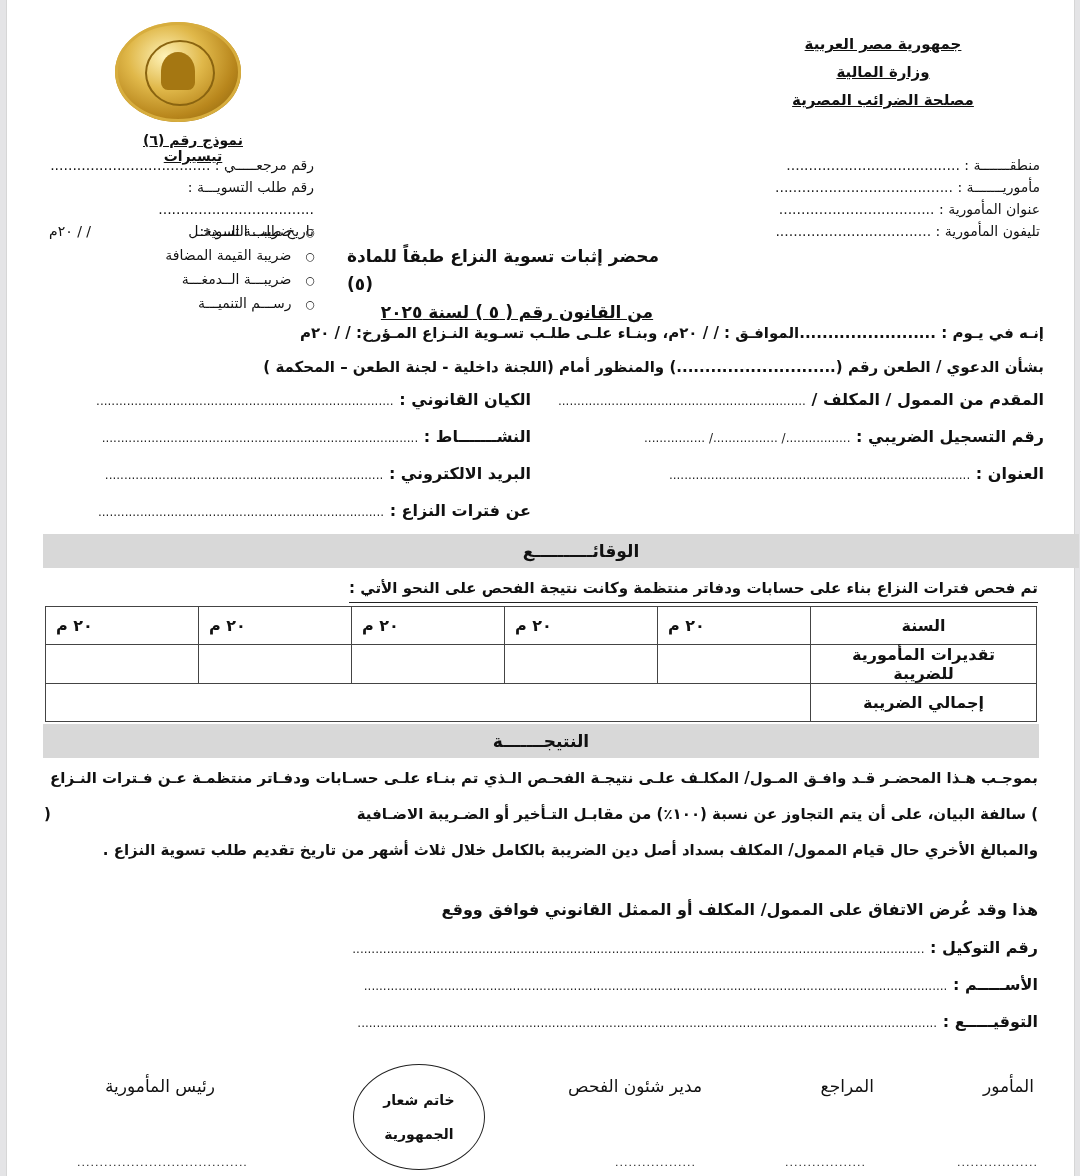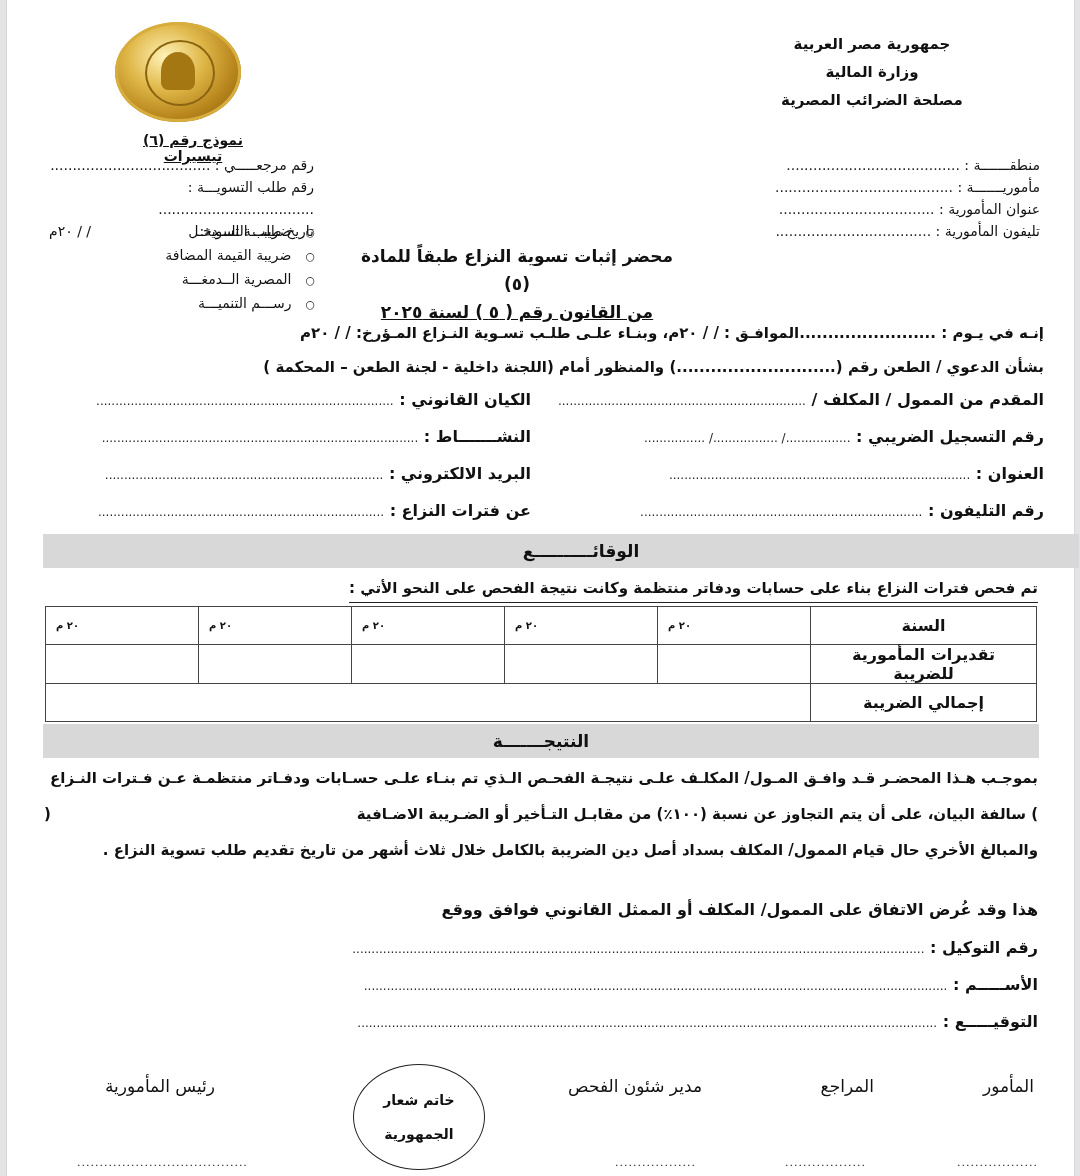--- a/index.html
+++ b/index.html
@@ -8,21 +8,21 @@
   .abs{position:absolute;}
   .rtl{direction:rtl;text-align:right;}
   .bold{font-weight:bold;}
   .hdr{font-weight:bold;font-size:15px;line-height:28px;text-align:center;}
   .small{font-size:14px;line-height:22px;}
   .dots{color:#222;letter-spacing:1px;}
   .field{font-size:16px;font-weight:bold;white-space:nowrap;}
   .field .dots{font-weight:normal;font-size:12px;}
   .band{position:absolute;left:36px;width:996px;height:34px;background:#d8d8d8;text-align:center;font-weight:bold;font-size:17px;line-height:34px;}
   table.tax{position:absolute;left:38px;top:606px;width:992px;border-collapse:collapse;direction:rtl;}
-  table.tax td{border:1px solid #444;height:37px;font-weight:bold;font-size:10px;padding:0 10px;}
+  table.tax td{border:1px solid #444;height:37px;font-weight:bold;font-size:16px;padding:0 10px;}
   table.tax td.lbl{width:205px;text-align:center;font-size:16px;}
   table.tax td.yr{text-align:left;}
   .para{font-size:15px;font-weight:bold;line-height:36px;}
   .sig{font-weight:normal;font-size:17px;}
   .logo{position:absolute;left:108px;top:22px;width:126px;height:100px;border-radius:50%;
         background:radial-gradient(ellipse at 40% 35%,#fff3b8 0%,#e0b84a 35%,#b8861c 65%,#7a5508 100%);
         box-shadow:0 0 0 3px #d7ad3e inset;}
   .logo .inner{position:absolute;left:30px;top:18px;width:66px;height:62px;border-radius:50%;border:2px solid #8a6410;}
   .logo .emb{position:absolute;left:46px;top:30px;width:34px;height:38px;border-radius:50% 50% 20% 20%;background:#a57712;}
   .stamp{position:absolute;left:346px;top:1064px;width:132px;height:106px;border:1.5px solid #222;border-radius:50%;text-align:center;font-weight:bold;font-size:14px;line-height:34px;padding-top:18px;box-sizing:border-box;}
@@ -30,64 +30,63 @@
 </head>
 <body>
 
 <div class="page">
 
   <div class="logo">
     <div class="inner"></div>
       <div class="emb"></div>
   </div>
 
-  <div class="abs rtl" style="right:72px;top:30px;width:260px;">
+  <div class="abs rtl" style="right:61px;top:30px;width:260px;text-decoration:underline;">
     <div class="hdr">جمهورية مصر العربية</div>
     <div class="hdr">وزارة المالية</div>
     <div class="hdr">مصلحة الضرائب المصرية</div>
   </div>
 
   <div class="abs rtl bold" style="left:106px;top:132px;width:160px;font-size:14px;text-decoration:underline;text-align:center;">نموذج رقم (٦) تيسيرات</div>
   <div class="abs rtl small" style="left:42px;top:154px;width:265px;">
     <div>رقم مرجعـــــي : ....................................</div>
     <div>رقم طلب التسويـــة : ...................................</div>
     <div style="display:flex;justify-content:space-between;">
       <span>تاريخ طلب التسوية:</span>
       <span>/     /     ٢٠م</span>
     </div>
   </div>
   <div class="abs rtl small" style="left:128px;top:220px;width:180px;">
     <div><span style="font-size:11px;margin-left:14px;">○</span><span>ضريبـــة الـــدخـل</span></div>
     <div><span style="font-size:11px;margin-left:14px;">○</span><span>ضريبة القيمة المضافة</span></div>
-    <div><span style="font-size:11px;margin-left:14px;">○</span><span>المصرية الــدمغـــة</span></div>
+    <div><span style="font-size:11px;margin-left:14px;">○</span><span>ضريبـــة الــدمغـــة</span></div>
     <div><span style="font-size:11px;margin-left:14px;">○</span><span>رســـم التنميـــة</span></div>
   </div>
 
   <div class="abs rtl small" style="right:34px;top:154px;width:320px;">
     <div><span>منطقـــــــة :</span> <span class="dots">.......................................</span></div>
     <div><span>مأموريـــــــة :</span> <span class="dots">........................................</span></div>
     <div><span>عنوان المأمورية :</span> <span class="dots">...................................</span></div>
     <div><span>تليفون المأمورية :</span> <span class="dots">...................................</span></div>
   </div>
 
   <div class="abs" style="left:340px;top:242px;width:340px;text-align:center;">
-    <div class="bold rtl" style="font-size:17px;line-height:28px;text-align:center;">محضر إثبات تسوية النزاع طبقاً للمادة (٥)</div>
+    <div class="bold rtl" style="font-size:17px;line-height:28px;text-align:left;">محضر إثبات تسوية النزاع طبقاً للمادة (٥)</div>
     <div class="bold rtl" style="font-size:17px;line-height:28px;text-align:center;text-decoration:underline;">من القانون رقم ( ٥ ) لسنة ٢٠٢٥</div>
   </div>
 
   <div class="abs rtl bold" style="right:30px;top:316px;width:1000px;font-size:15px;line-height:34px;white-space:nowrap;">
     <div>إنـه في يـوم : ........................الموافـق :    /    /    ٢٠م، وبنـاء علـى طلـب تسـوية النـزاع المـؤرخ:    /    /    ٢٠م</div>
     <div>بشأن الدعوي / الطعن رقم (............................) والمنظور أمام (اللجنة داخلية - لجنة الطعن – المحكمة )</div>
   </div>
 
   <div class="abs rtl" style="right:30px;top:390px;width:485px;">
     <div class="field" style="height:37px;overflow:hidden;"><span>المقدم من الممول / المكلف /</span> <span class="dots">......................................................................</span></div>
     <div class="field" style="height:37px;overflow:hidden;"><span>رقم التسجيل الضريبي :</span> <span class="dots">................./ ................./ ................</span></div>
     <div class="field" style="height:37px;overflow:hidden;"><span>العنوان :</span> <span class="dots">...............................................................................</span></div>
-    <div class="field" style="height:37px;overflow:hidden;"><span>رقم التليفون :</span> <span class="dots">..........................................................................</span></div>
   </div>
 
   <div class="abs rtl" style="left:44px;top:390px;width:480px;">
     <div class="field" style="height:37px;overflow:hidden;"><span>الكيان القانوني :</span> <span class="dots">..............................................................................</span></div>
     <div class="field" style="height:37px;overflow:hidden;"><span>النشـــــــاط :</span> <span class="dots">...................................................................................</span></div>
     <div class="field" style="height:37px;overflow:hidden;"><span>البريد الالكتروني :</span> <span class="dots">.........................................................................</span></div>
     <div class="field" style="height:37px;overflow:hidden;"><span>عن فترات النزاع :</span> <span class="dots">...........................................................................</span></div>
   </div>
 
   <div class="band" style="top:534px;padding-left:40px;">الوقائــــــــــع</div>

